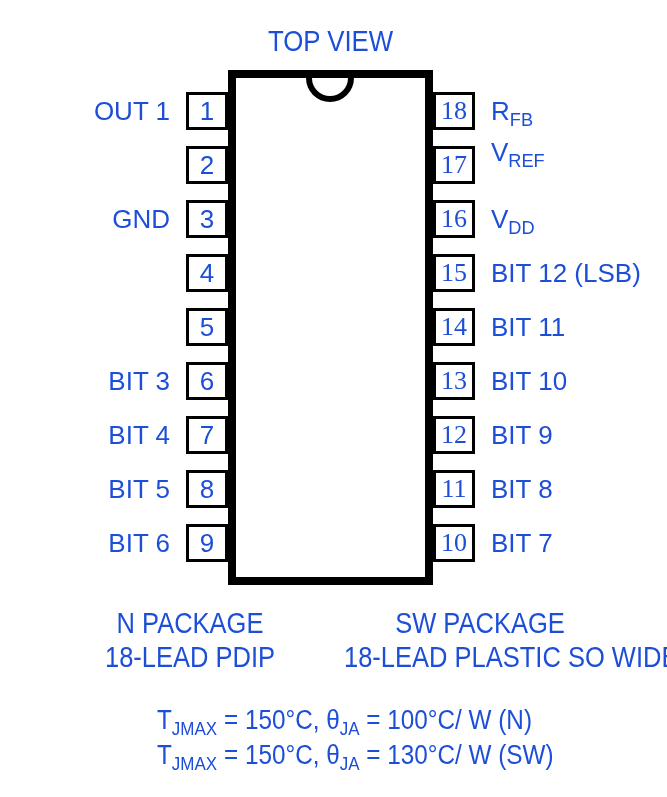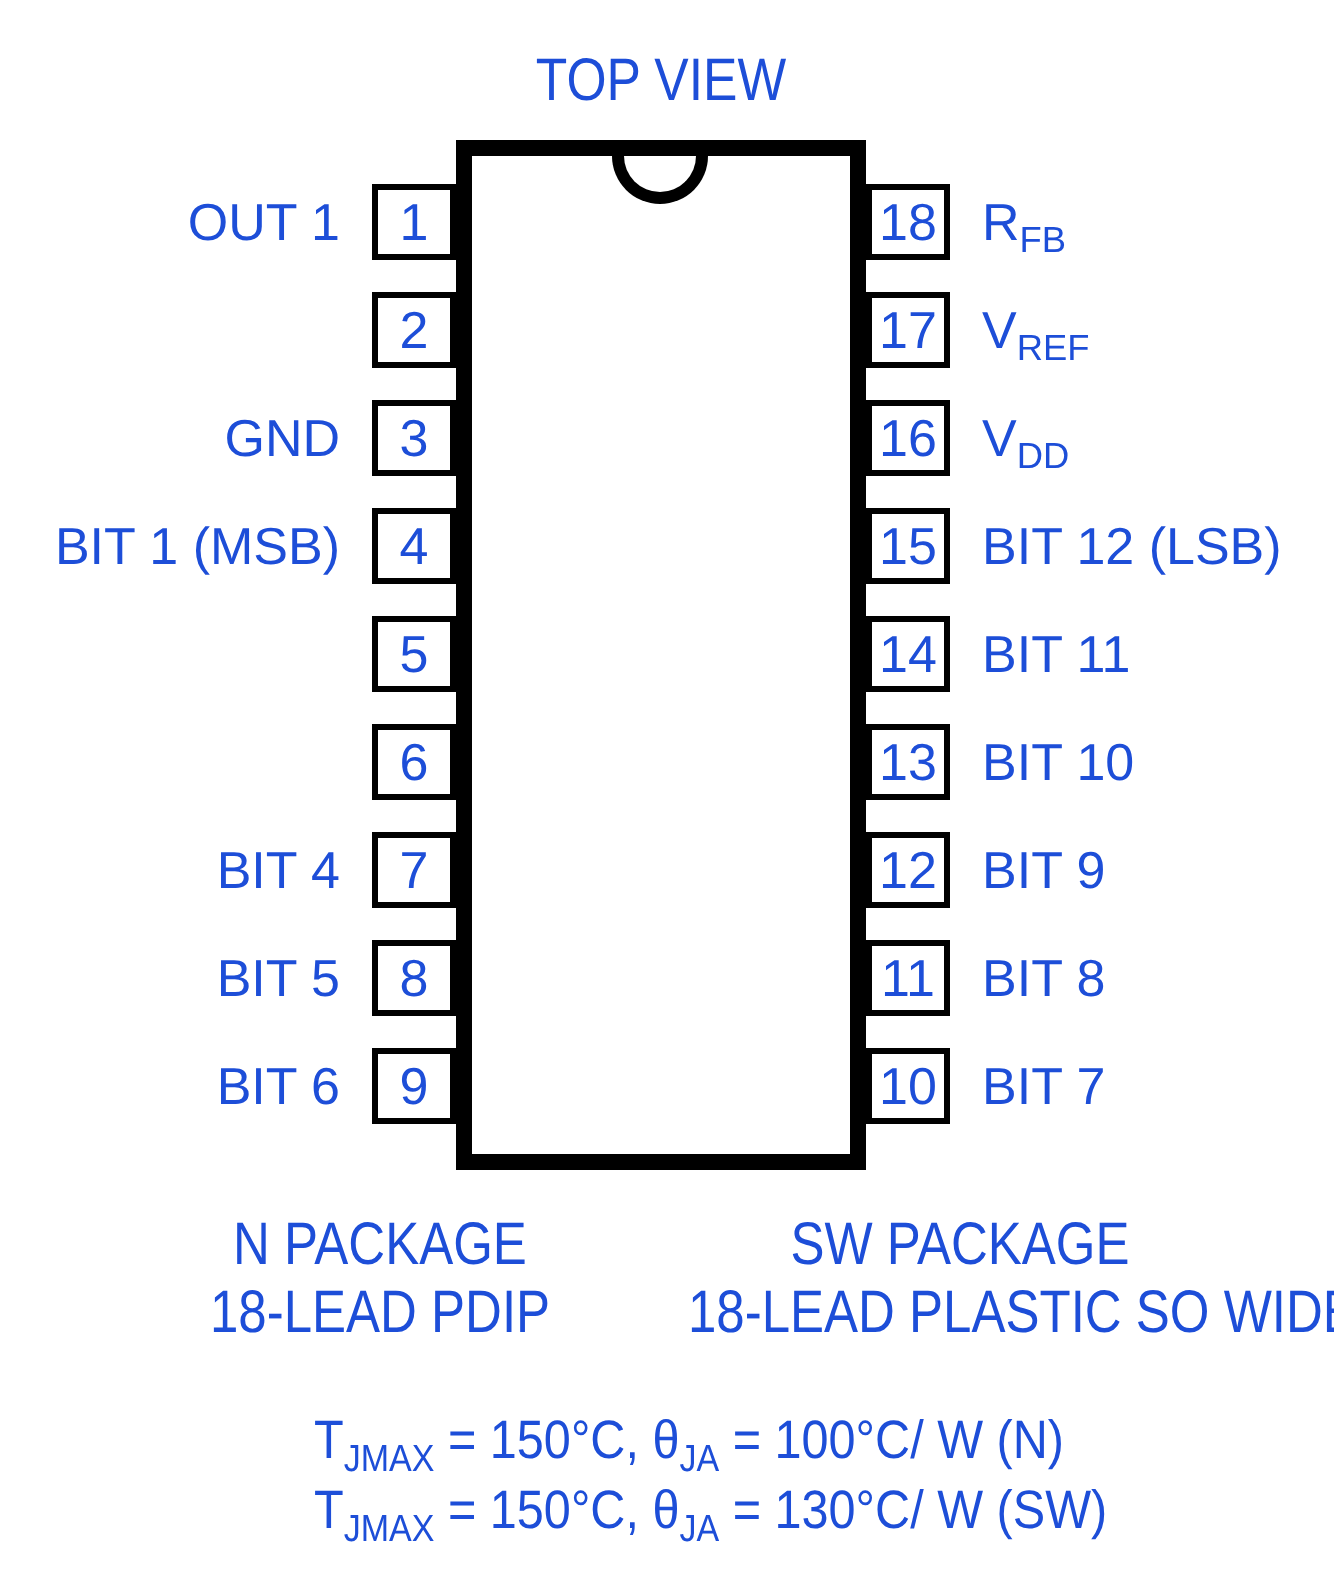--- a/index.html
+++ b/index.html
@@ -53,21 +53,21 @@
     box-sizing: border-box;
     border: 3px solid #000000;
     background: #ffffff;
     display: flex;
     align-items: center;
     justify-content: center;
     font-size: 26px;
     line-height: 26px;
   }
   .pin-box.left  { left: 186px; }
-  .pin-box.right { left: 433px; }
+  .pin-box.right { left: 433px; font-family: Liberation Serif, serif; }
   .pin-label {
     position: absolute;
     font-size: 26px;
     line-height: 26px;
     white-space: nowrap;
   }
   .pin-label.left  { left: 20px; width: 150px; text-align: right; }
   .pin-label.right { left: 491px; text-align: left; }
   sub {
     font-size: 0.7em;
@@ -102,21 +102,21 @@
 
 <div class="stage">
 
   <div class="title">TOP VIEW</div>
 
   <div class="chip-body"></div>
   <div class="notch"></div>
 
   <div class="pin-label left" style="top:98px"><span>OUT 1</span></div>
   <div class="pin-label left" style="top:206px"><span>GND</span></div>
-  <div class="pin-label left" style="top:260px"><span>BIT 1 (MSB)</span></div>
+  <div class="pin-label left" style="top:368px"><span>BIT 3</span></div>
   <div class="pin-label left" style="top:422px"><span>BIT 4</span></div>
   <div class="pin-label left" style="top:476px"><span>BIT 5</span></div>
   <div class="pin-label left" style="top:530px"><span>BIT 6</span></div>
 
   <div class="pin-box left" style="top:92px">
       <span>1</span>
     </div>
   <div class="pin-box left" style="top:146px">
       <span>2</span>
     </div>
@@ -164,21 +164,21 @@
       <span>12</span>
     </div>
   <div class="pin-box right" style="top:470px">
       <span>11</span>
     </div>
   <div class="pin-box right" style="top:524px">
       <span>10</span>
     </div>
 
   <div class="pin-label right" style="top:98px"><span>R</span><sub>FB</sub></div>
-  <div class="pin-label right" style="top:152px"><span>V</span><sub>REF</sub></div>
+  <div class="pin-label right" style="top:139px"><span>V</span><sub>REF</sub></div>
   <div class="pin-label right" style="top:206px"><span>V</span><sub>DD</sub></div>
   <div class="pin-label right" style="top:260px"><span>BIT 12 (LSB)</span><sub></sub></div>
   <div class="pin-label right" style="top:314px"><span>BIT 11</span><sub></sub></div>
   <div class="pin-label right" style="top:368px"><span>BIT 10</span><sub></sub></div>
   <div class="pin-label right" style="top:422px"><span>BIT 9</span><sub></sub></div>
   <div class="pin-label right" style="top:476px"><span>BIT 8</span><sub></sub></div>
   <div class="pin-label right" style="top:530px"><span>BIT 7</span><sub></sub></div>
 
   <div class="caption n">
     <div>N PACKAGE</div>

